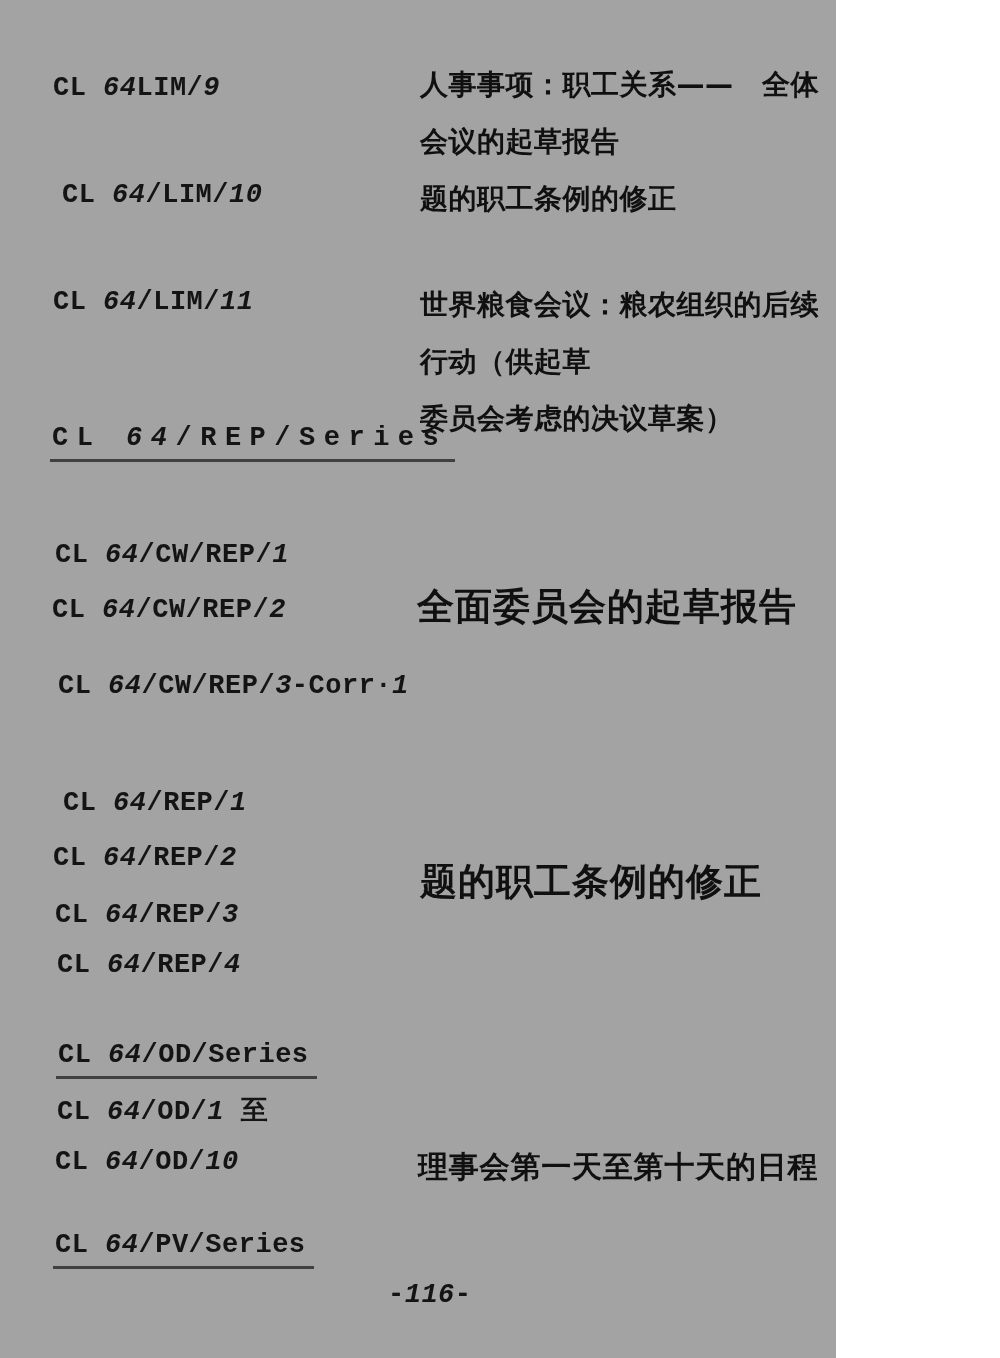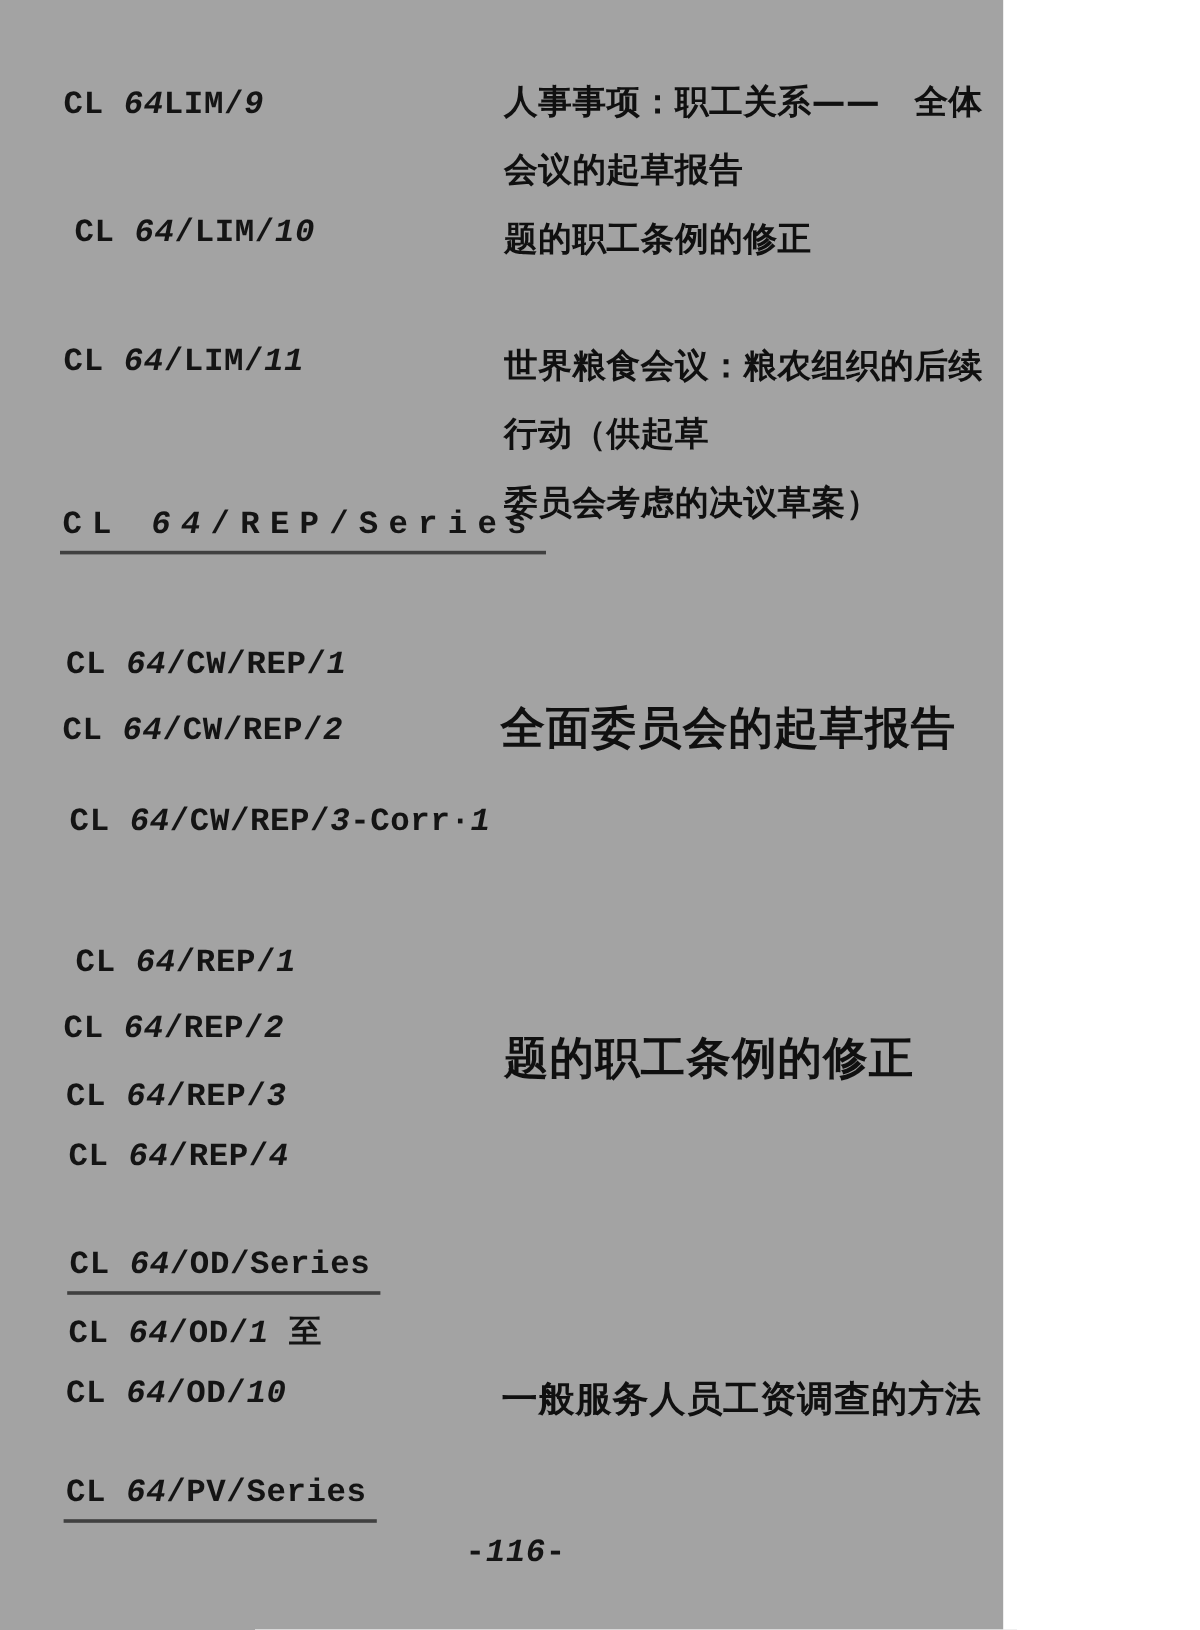--- a/index.html
+++ b/index.html
@@ -66,19 +66,19 @@
 
   <div class="tw" style="left:63px; top:787px;">CL <i>64</i>/REP/<i>1</i></div>
   <div class="tw" style="left:53px; top:842px;">CL <i>64</i>/REP/<i>2</i></div>
   <div class="tw" style="left:55px; top:899px;">CL <i>64</i>/REP/<i>3</i></div>
   <div class="tw" style="left:57px; top:949px;">CL <i>64</i>/REP/<i>4</i></div>
   <div class="cjk lg" style="left:420px; top:859px;">题的职工条例的修正</div>
 
   <div class="tw heading" style="left:58px; top:1039px;">CL <i>64</i>/OD/Series</div>
   <div class="tw" style="left:57px; top:1096px;">CL <i>64</i>/OD/<i>1</i> 至</div>
   <div class="tw" style="left:55px; top:1146px;">CL <i>64</i>/OD/<i>10</i></div>
-  <div class="cjk md" style="left:418px; top:1148px;">一般服务人员工资调查的方法</div>
+  <div class="cjk md" style="left:418px; top:1148px;">理事会第一天至第十天的日程</div>
 
   <div class="tw heading" style="left:55px; top:1229px;">CL <i>64</i>/PV/Series</div>
 
   <div class="tw" style="left:388px; top:1279px;">-<i>116</i>-</div>
 
 </div>
 
 </body></html>

